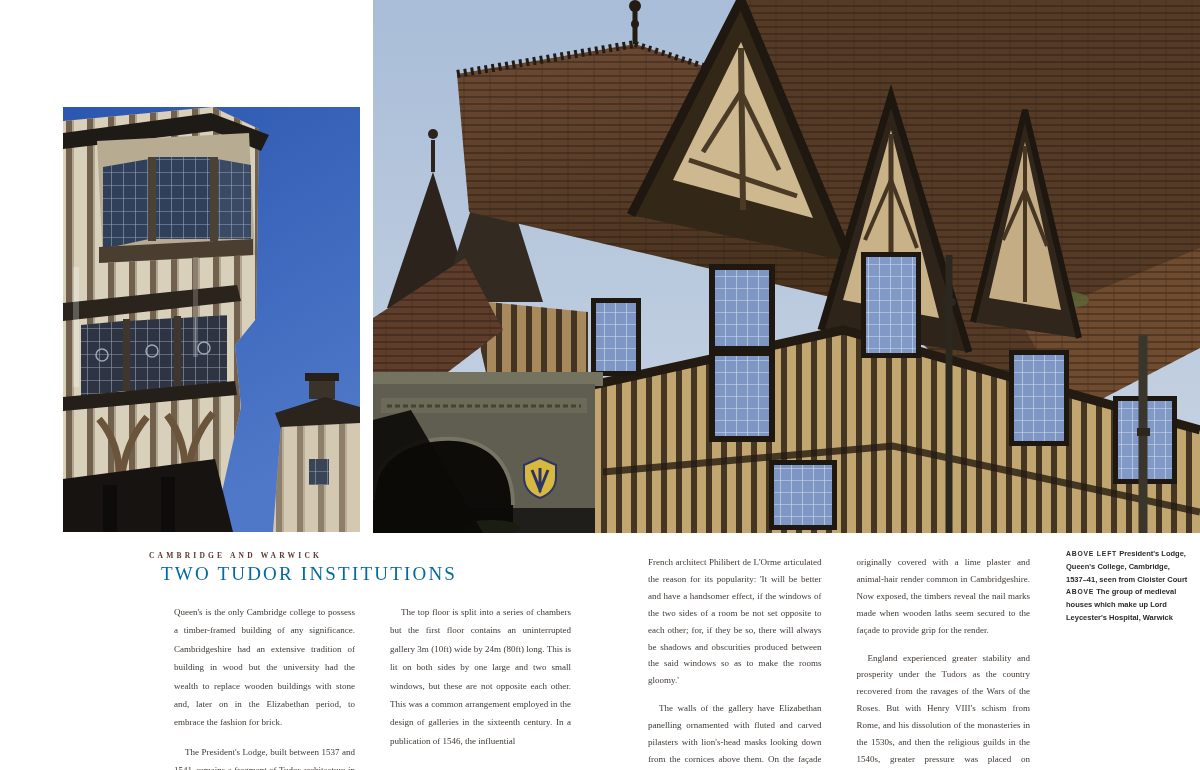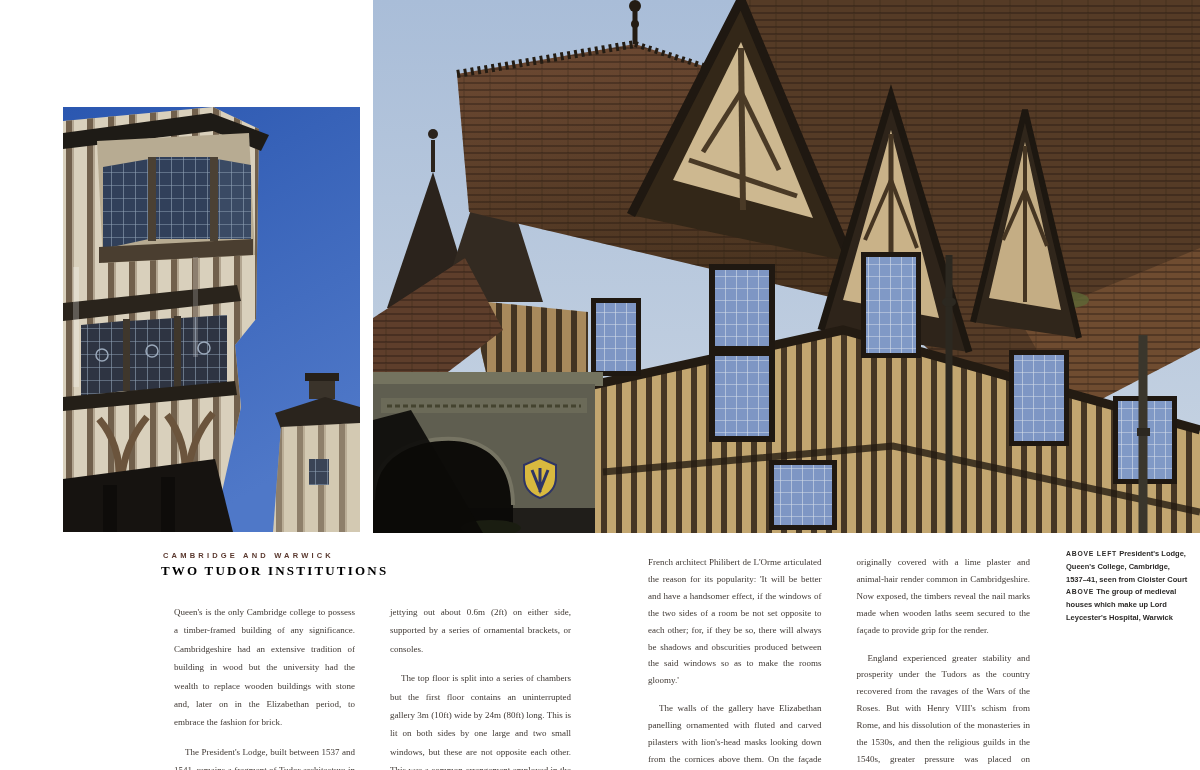--- a/index.html
+++ b/index.html
@@ -7,28 +7,28 @@
     width:1200px;height:770px;position:relative;background:#ffffff;
     font-family:"Liberation Serif", serif;overflow:hidden;
   }
   .abs{position:absolute;}
   
   #left-photo{left:63px;top:107px;width:297px;height:425px;}
   #right-photo{left:373px;top:0;width:827px;height:533px;}
   #left-photo svg,#right-photo svg{display:block;}
   
   .kicker{
-    left:163px;top:551px;
-    font-family:Liberation Sans, sans-serif;font-weight:bold;
+    left:149px;top:551px;
+    font-family:Liberation Serif, serif;font-weight:bold;
     font-size:7.5px;letter-spacing:3.2px;color:#5a382e;
   }
   .title{
     left:161px;top:563px;
-    font-family:"Liberation Serif",serif;font-weight:bold;
-    font-size:13px;letter-spacing:2.2px;color:#000000;
+    font-family:"Liberation Serif",serif;font-weight:normal;
+    font-size:19px;letter-spacing:2.2px;color:#0369a1;
   }
   
   .bodycols{display:flex;gap:13px;color:#3f3833;}
   #left-cols{left:163px;top:592px;width:419px;}
   #right-cols{left:637px;top:543px;width:404px;}
   .col{width:203px;font-size:9px;text-align:justify;}
   #left-cols .col{line-height:18.4px;}
   #right-cols .col{width:197px;line-height:16.9px;}
   .col p{margin:11px;}
   .col p.indent{text-indent:11px;}
@@ -255,21 +255,20 @@
 
 <div class="abs kicker">CAMBRIDGE AND WARWICK</div>
 <div class="abs title">TWO TUDOR INSTITUTIONS</div>
 
 <div id="left-cols" class="abs bodycols">
   <div class="col">
     <p>Queen's is the only Cambridge college to possess a timber-framed building of any significance. Cambridgeshire had an extensive tradition of building in wood but the university had the wealth to replace wooden buildings with stone and, later on in the Elizabethan period, to embrace the fashion for brick.</p>
     <p class="indent">The President's Lodge, built between 1537 and 1541, remains a fragment of Tudor architecture in wood. It consists of a two-storey building resting on the walls of the north cloister</p>
   </div>
   <div class="col">
-    <p>jettying out about 0.6m (2ft) on either side, supported by a series of ornamental brackets, or consoles.</p>
     <p class="indent">The top floor is split into a series of chambers but the first floor contains an uninterrupted gallery 3m (10ft) wide by 24m (80ft) long. This is lit on both sides by one large and two small windows, but these are not opposite each other. This was a common arrangement employed in the design of galleries in the sixteenth century. In a publication of 1546, the influential</p>
   </div>
 </div>
 
 <div id="right-cols" class="abs bodycols">
   <div class="col">
     <p>French architect Philibert de L'Orme articulated the reason for its popularity: 'It will be better and have a handsomer effect, if the windows of the two sides of a room be not set opposite to each other; for, if they be so, there will always be shadows and obscurities produced between the said windows so as to make the rooms gloomy.'</p>
     <p class="indent">The walls of the gallery have Elizabethan panelling ornamented with fluted and carved pilasters with lion's-head masks looking down from the cornices above them. On the façade overlooking the courtyard columns of wood support the large oriel windows. The outer walls seem curiously naked; they were</p>
   </div>
   <div class="col">

